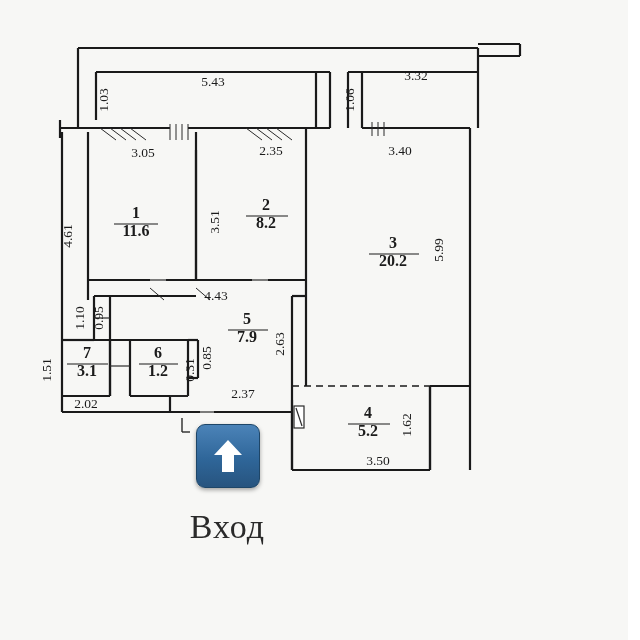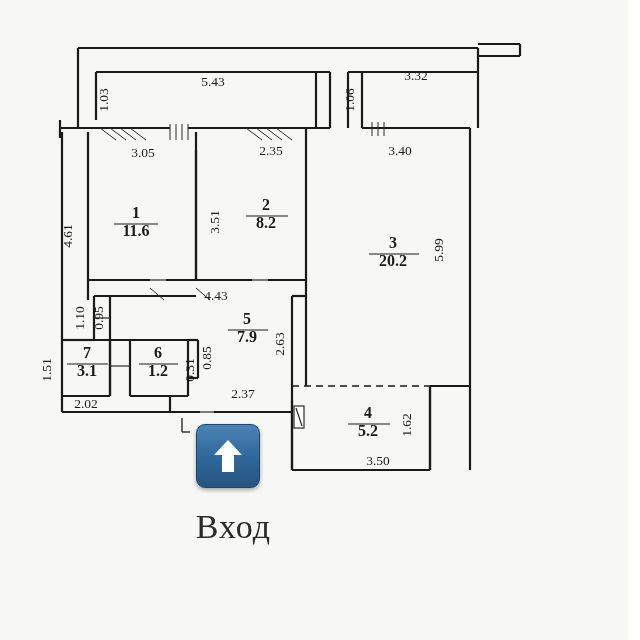--- a/index.html
+++ b/index.html
@@ -31,21 +31,21 @@
     border-radius: 9px;
     background: linear-gradient(180deg, #4b83b8 0%, #2f6699 55%, #27547f 100%);
     box-shadow: 0 2px 4px rgba(0,0,0,0.35);
     border: 1px solid #1e4668;
     display: flex;
     align-items: center;
     justify-content: center;
   }
   .entrance-label {
     position: absolute;
-    left: 156px;
+    left: 150px;
     top: 508px;
     width: 155px;
     text-align: center;
     font-family: "Liberation Serif", serif;
     font-size: 34px;
     color: #2a2a2a;
     letter-spacing: 1px;
   }
   svg text {
     font-family: "Liberation Serif", serif;

